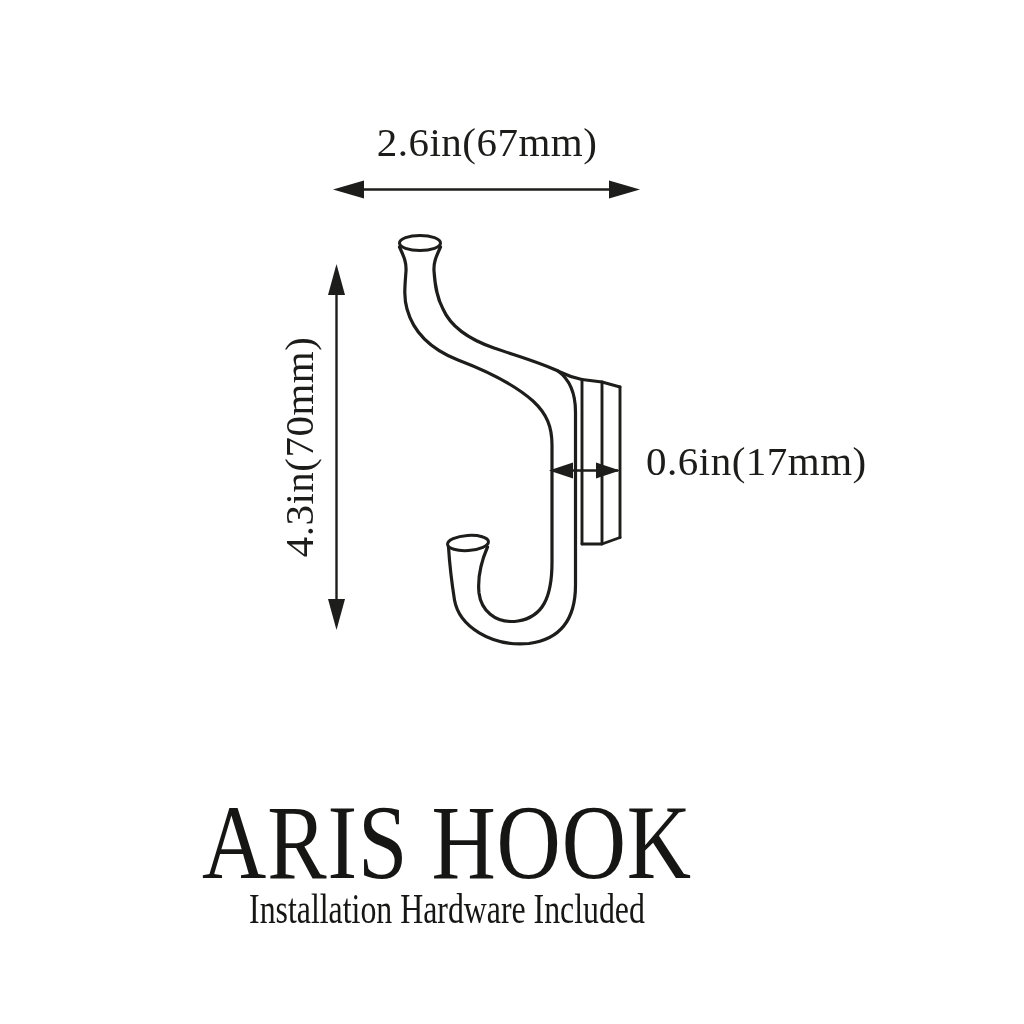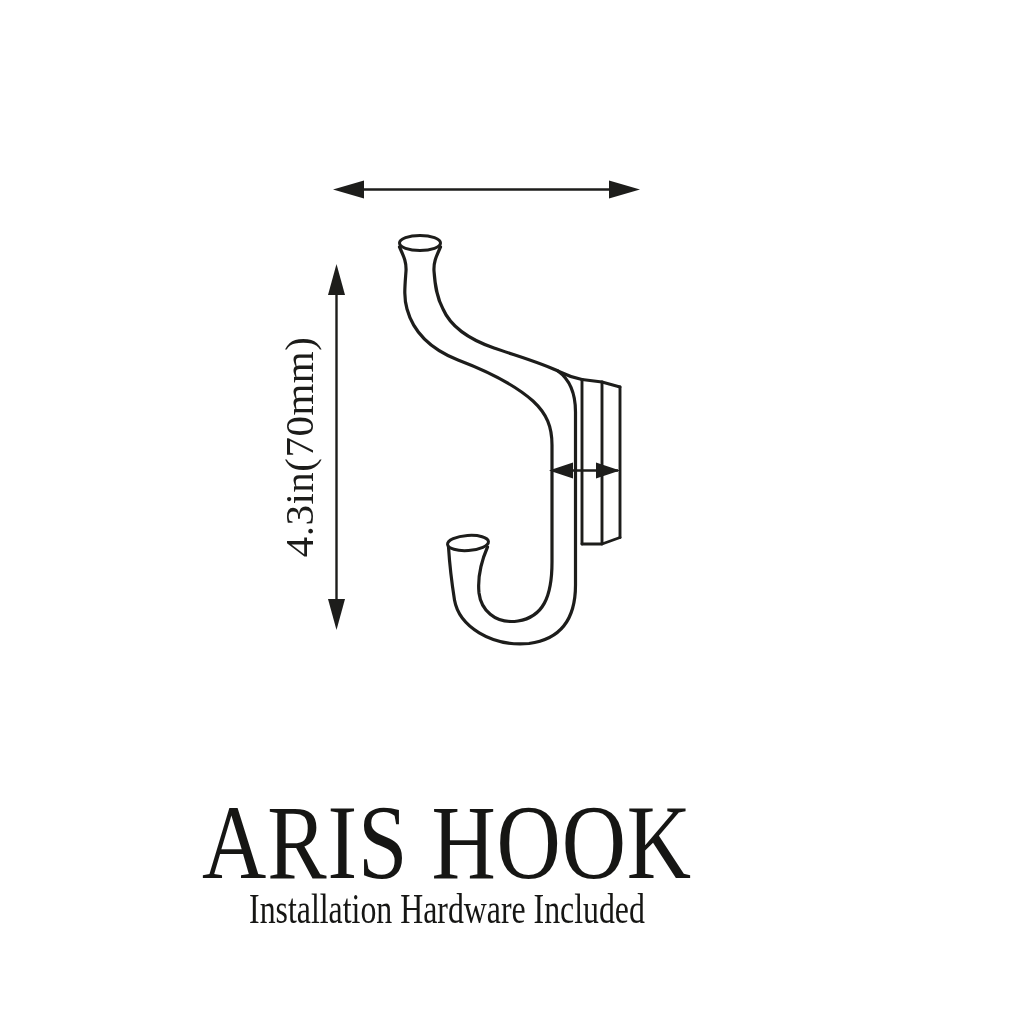--- a/index.html
+++ b/index.html
@@ -115,21 +115,23 @@
       <polygon points="336.5,630 328,599 345,599" stroke="none"></polygon>
     </g>
 
     <g stroke="#1d1d1b" fill="#1d1d1b">
       <line x1="552" y1="470.5" x2="618" y2="470.5" stroke-width="2.4"></line>
       <polygon points="549,470.5 573,462.5 573,478.5" stroke="none"></polygon>
       <polygon points="620,470.5 596,462.5 596,478.5" stroke="none"></polygon>
     </g>
   </svg>
 
+  <div class="dim-label width">2.6in(67mm)</div>
 
   <div class="dim-label height">4.3in(70mm)</div>
 
+  <div class="dim-label depth">0.6in(17mm)</div>
 
   <h1 class="product-title">ARIS HOOK</h1>
 
   <div class="product-subtitle">Installation Hardware Included</div>
 
 </div>
 
 </body></html>

